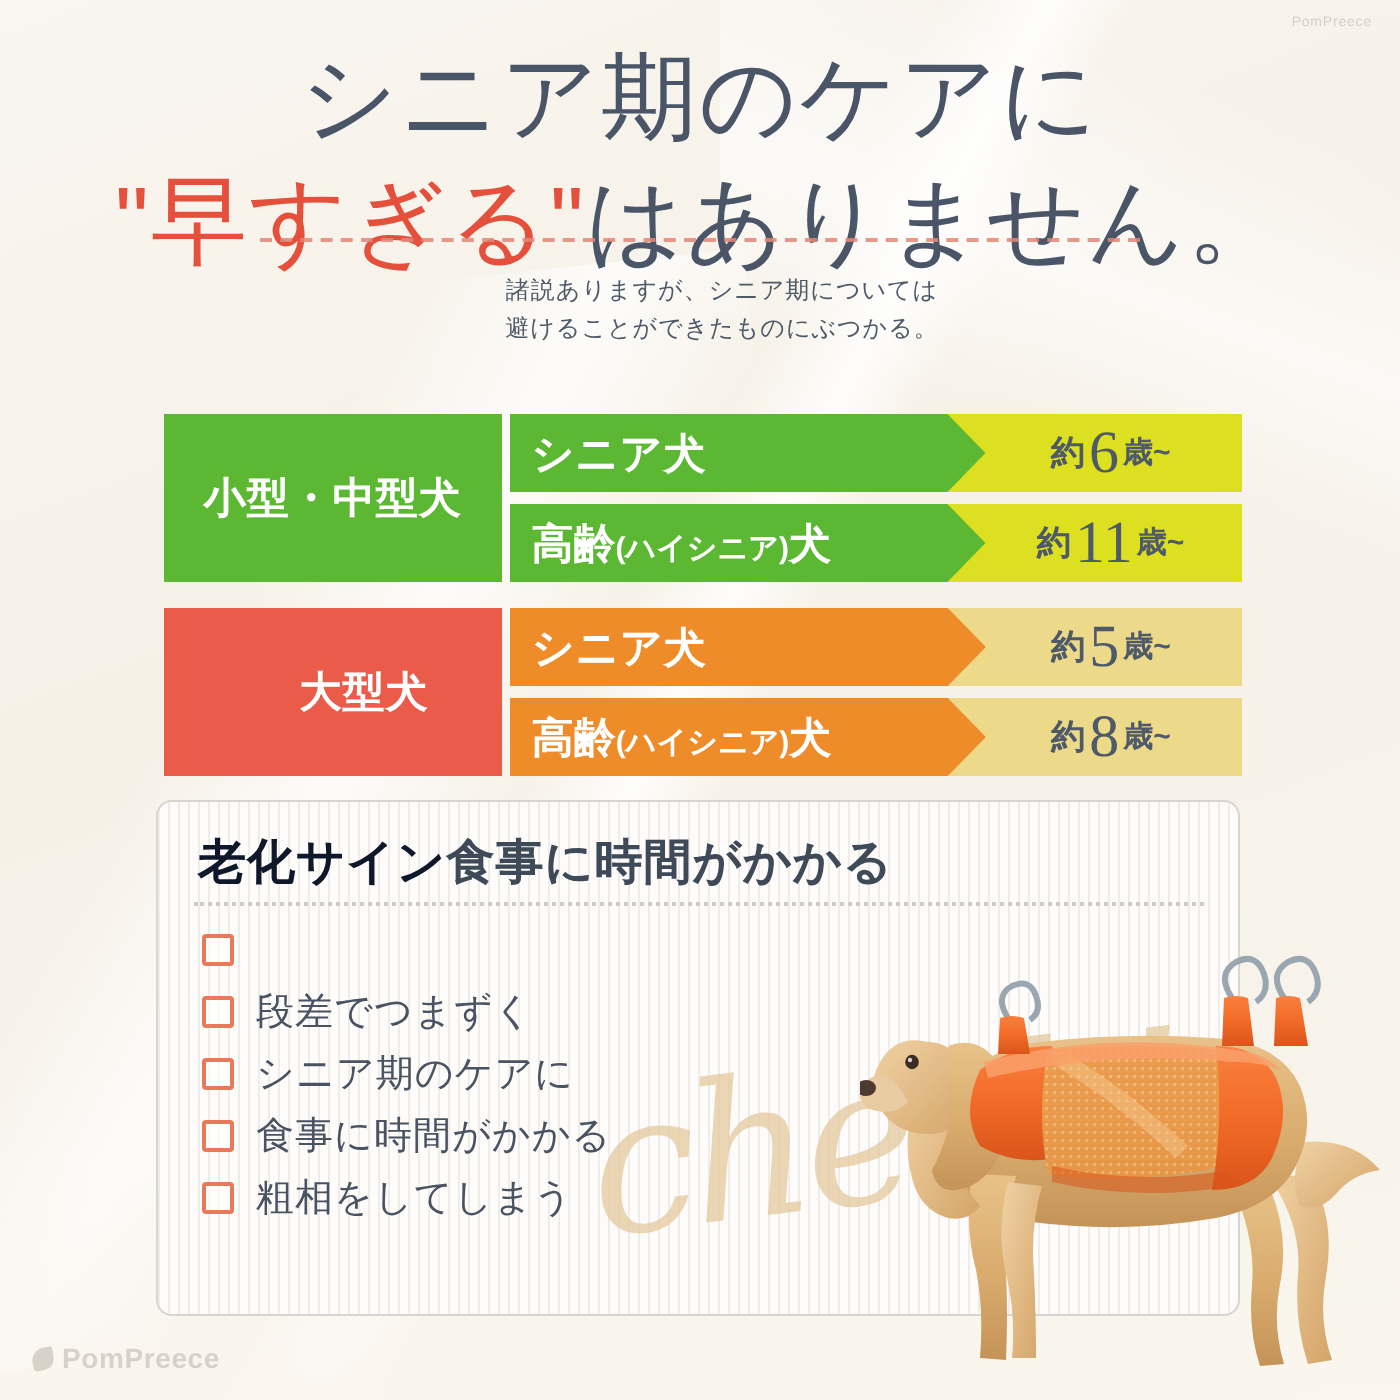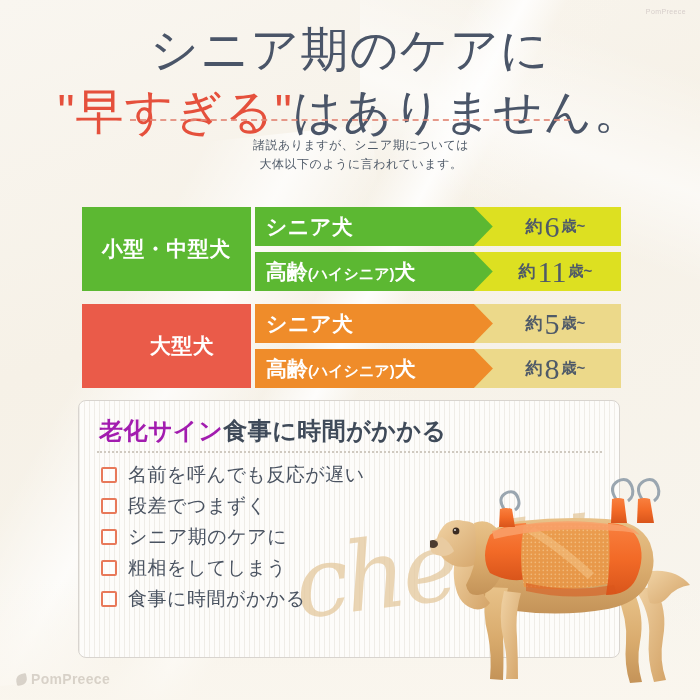--- a/index.html
+++ b/index.html
@@ -230,21 +230,21 @@
   .panel-title {
     position: absolute;
     left: 20px;
     top: 14px;
     font-size: 24px;
     font-weight: bold;
     color: #3f4a59;
     letter-spacing: .5px;
     white-space: nowrap;
   }
-  .panel-title .accent { color: #a21caf; }
+  .panel-title .accent { color: #0f172a; }
   .panel-rule {
     position: absolute;
     left: 18px;
     top: 50px;
     width: 505px;
     height: 0;
     border-top: 2px dotted #cfc9c0;
   }
 
   .check-list {
@@ -320,21 +320,21 @@
   <div class="watermark-top">PomPreece</div>
 
   <div class="headline">
     <div class="line line1">シニア期のケアに</div>
     <div class="line line2"><span class="hl-red">"</span><span class="hl-red">早すぎる</span><span class="hl-red">"</span><span>はありません。</span></div>
   </div>
   <div class="divider"></div>
 
   <div class="subtitle">
     <div>諸説ありますが、シニア期については</div>
-    <div>大体以下のように言われています。</div>
+    <div>避けることができたものにぶつかる。</div>
   </div>
 
   <div class="table table-green">
     <div class="cat-cell cat-green">小型・中型犬</div>
     <div class="rows">
 
       <div class="row">
         <div class="row-bg bg-yellow"></div>
         <div class="stage-band band-green">
           <span class="stage-label-lg">シニア犬</span>
@@ -395,37 +395,36 @@
   <div class="panel">
     <div class="panel-stripes"></div>
     <div class="script-check">check!</div>
 
     <div class="panel-title"><span class="accent">老化サイン</span><span>食事に時間がかかる</span></div>
     <div class="panel-rule"></div>
 
     <div class="check-list">
       <div class="check-item">
         <span class="check-box"></span>
-        <span class="check-text">名前を呼んでも反応が遅い</span>
       </div>
       <div class="check-item">
         <span class="check-box"></span>
         <span class="check-text">段差でつまずく</span>
       </div>
       <div class="check-item">
         <span class="check-box"></span>
         <span class="check-text">シニア期のケアに</span>
       </div>
       <div class="check-item">
         <span class="check-box"></span>
-        <span class="check-text">粗相をしてしまう</span>
+        <span class="check-text">食事に時間がかかる</span>
       </div>
       <div class="check-item">
         <span class="check-box"></span>
-        <span class="check-text">食事に時間がかかる</span>
+        <span class="check-text">粗相をしてしまう</span>
       </div>
     </div>
   </div>
 
   <svg class="dog" viewBox="0 0 268 225">
     <defs>
       <linearGradient id="furG" x1="0" y1="0" x2="0" y2="1">
         <stop offset="0%" stop-color="#e8c289"></stop>
         <stop offset="55%" stop-color="#d9ab6d"></stop>
         <stop offset="100%" stop-color="#c49358"></stop>

